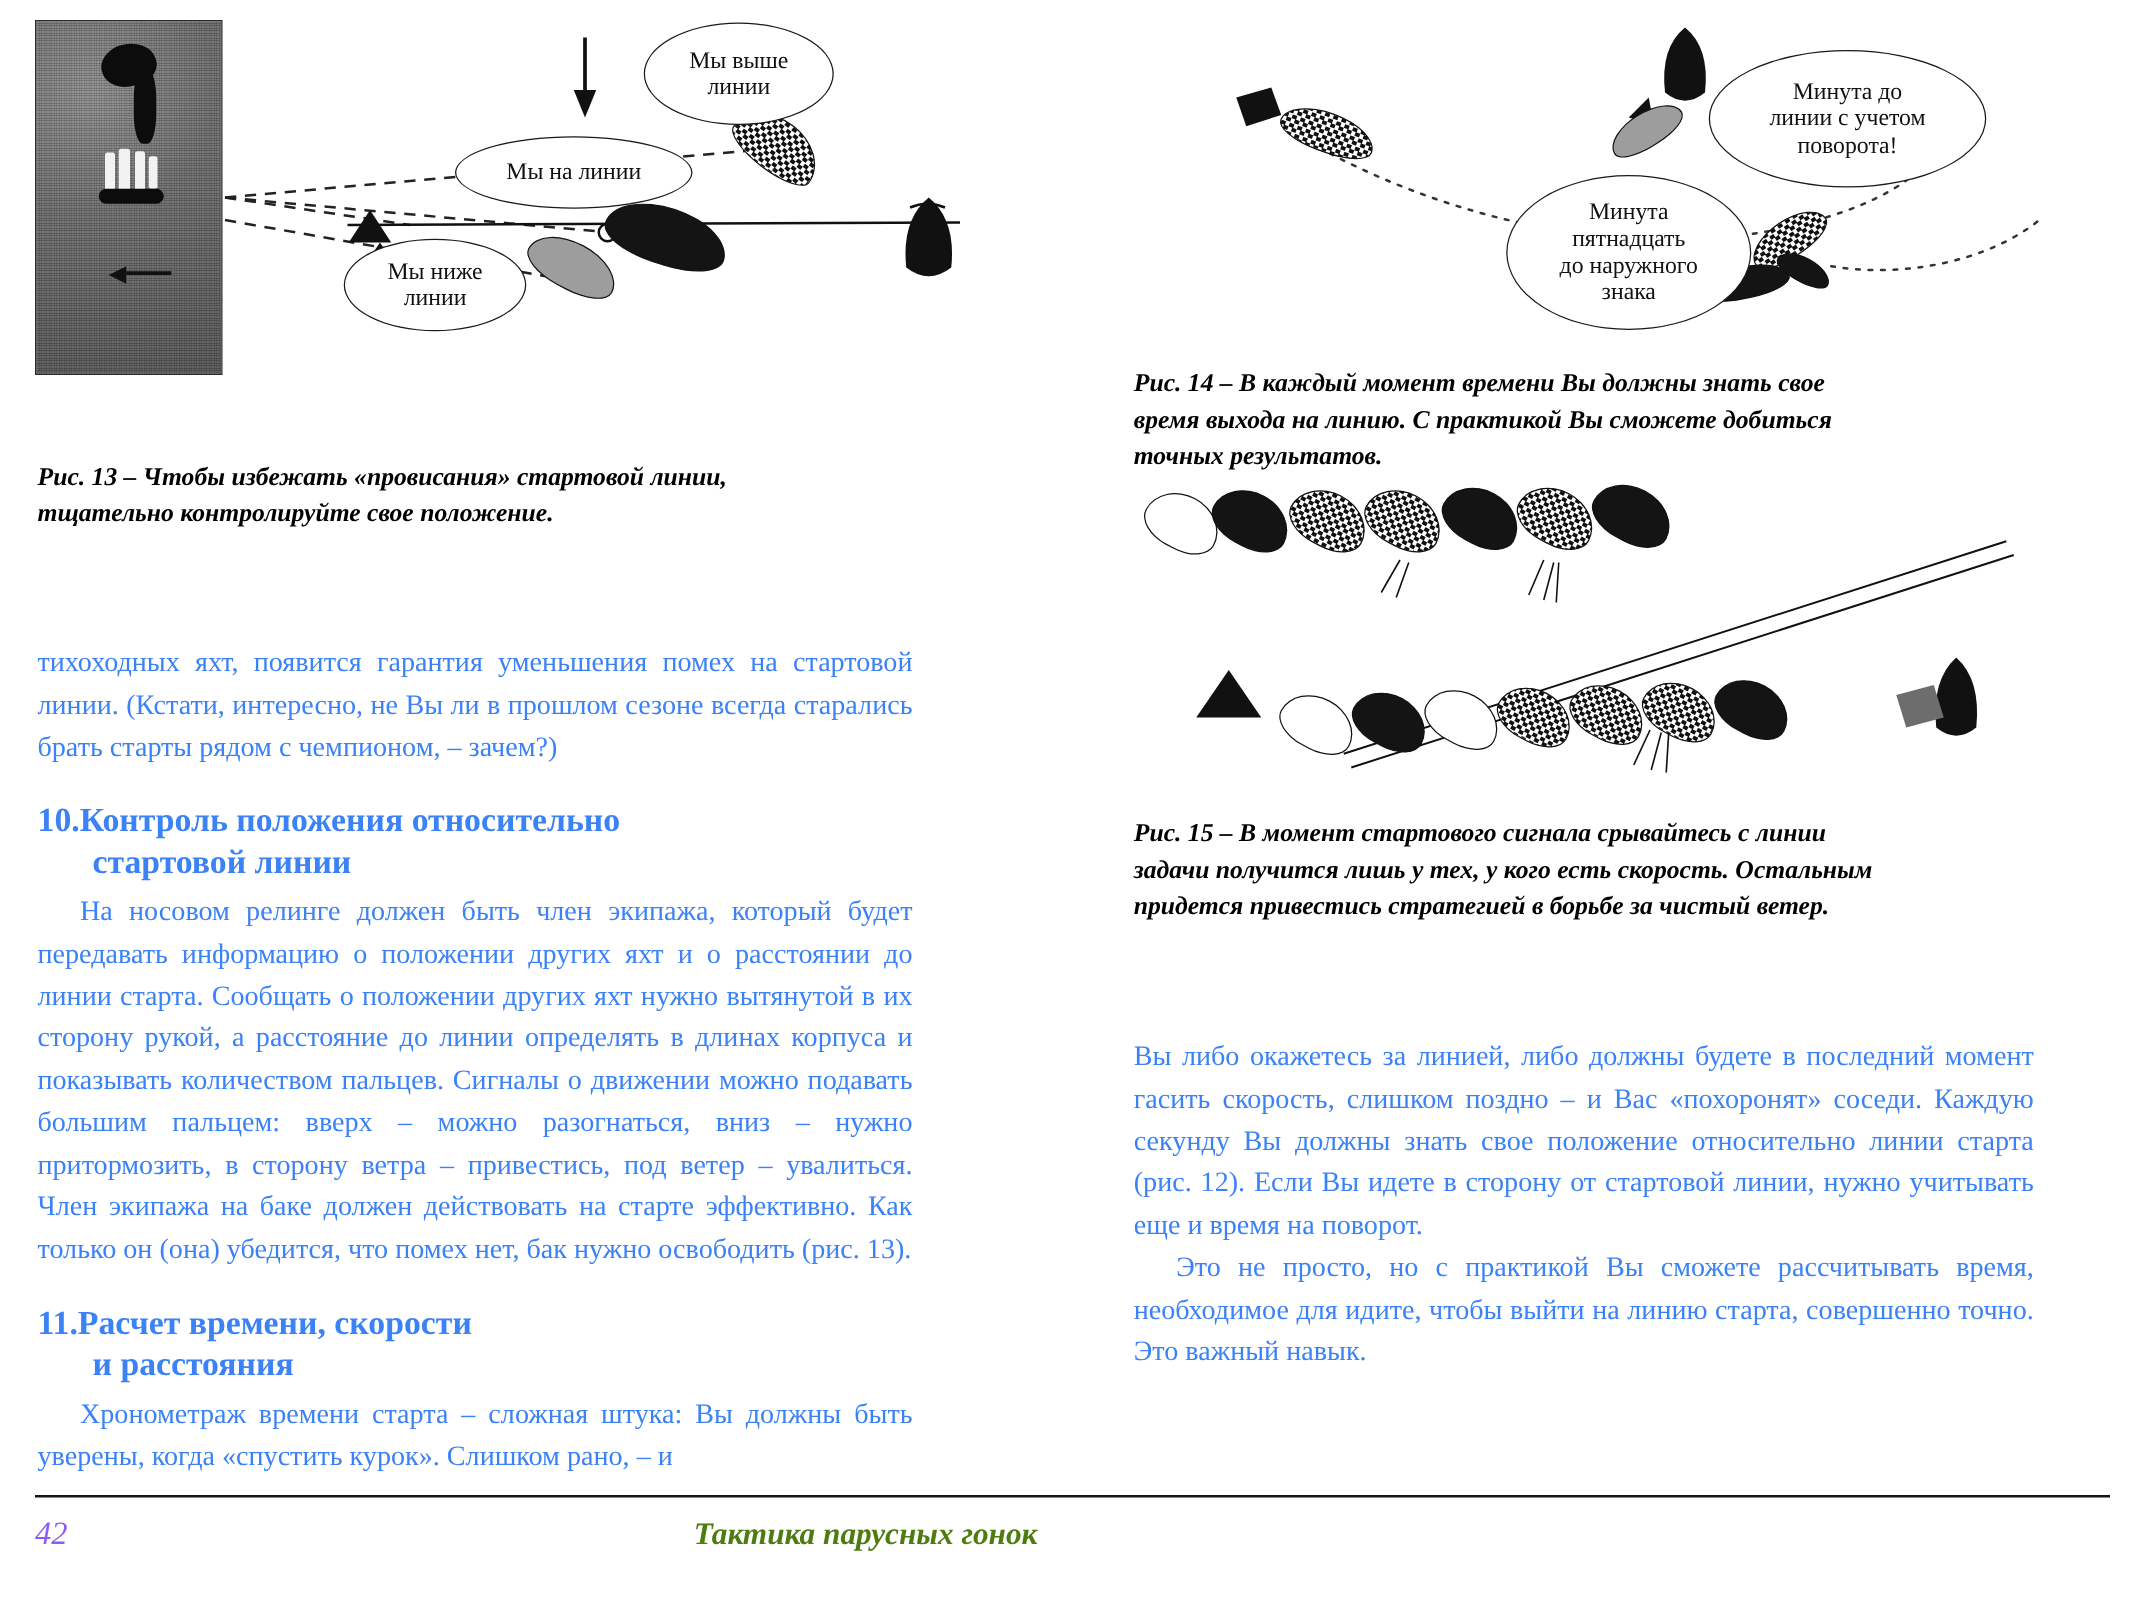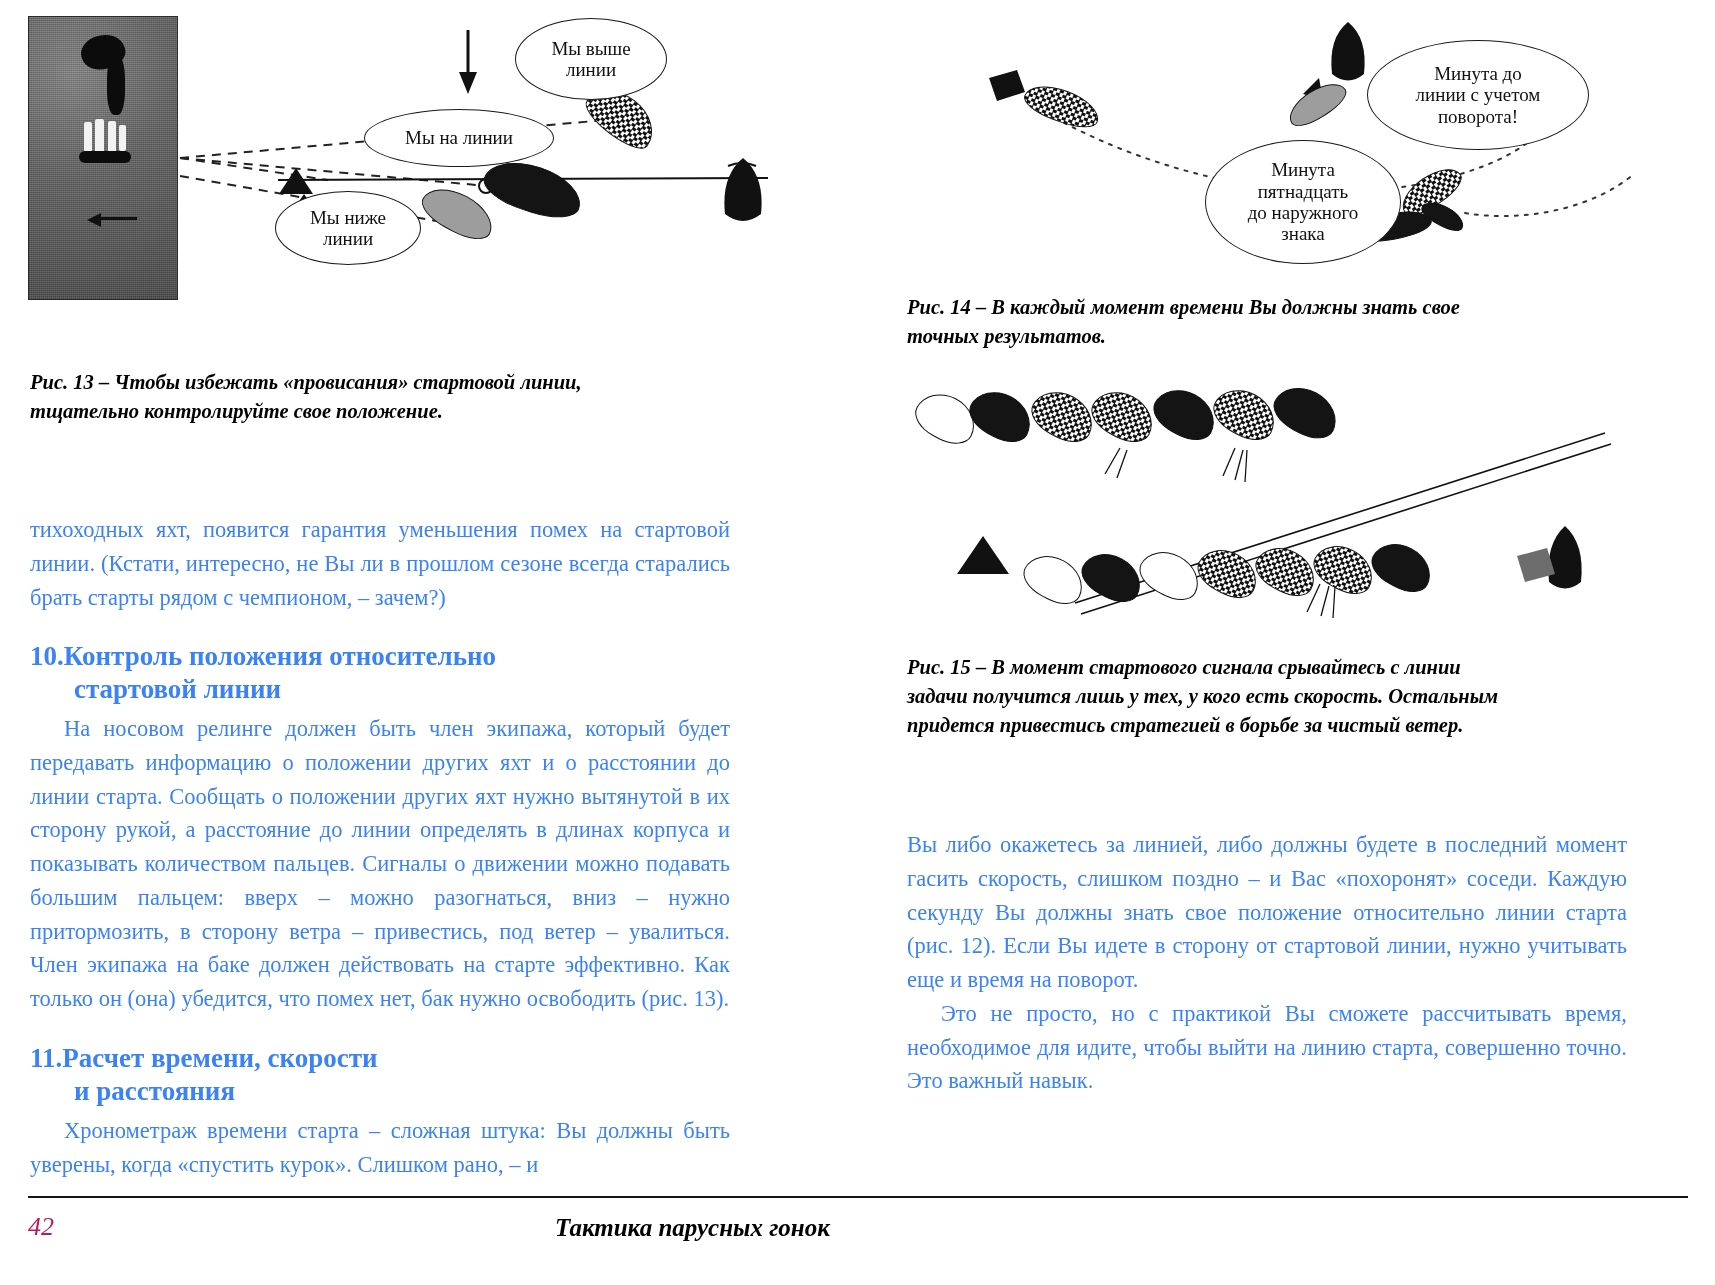--- a/index.html
+++ b/index.html
@@ -144,33 +144,33 @@
     height: 2px;
     background: #151515;
   }
   .folio {
     position: absolute;
     left: 28px;
     top: 1212px;
     font-family: "Liberation Serif", serif;
     font-style: italic;
     font-size: 26px;
-    color: #be185d;
+    color: #8b5cf6;
   }
   .runhead {
     position: absolute;
     left: 0;
     top: 1214px;
     width: 1385px;
     text-align: center;
     font-family: "Liberation Serif", serif;
     font-style: italic;
     font-weight: bold;
     font-size: 25px;
-    color: #000000;
+    color: #4d7c0f;
   }
 
   
   .boat {
     position: absolute;
     border-radius: 50% 50% 45% 45% / 60% 60% 40% 40%;
     border: 1.3px solid #111;
     box-sizing: border-box;
   }
   .boat.dark { background: #141414; }
@@ -304,20 +304,21 @@
           <span>Минута</span><br>
           <span>пятнадцать</span><br>
           <span>до наружного</span><br>
           <span>знака</span>
         </span>
       </div>
     </div>
 
     <div class="caption" style="position:absolute; left:2px; top:285px; width:720px;">
       <div>Рис. 14 – В каждый момент времени Вы должны знать свое</div>
+      <div>время выхода на линию. С практикой Вы сможете добиться</div>
       <div>точных результатов.</div>
     </div>
 
     <div style="position:absolute; left:0px; top:380px; width:790px; height:250px;">
       <svg class="figsvg" width="790" height="250" viewBox="0 0 790 250">
 
         <line x1="170" y1="215" x2="700" y2="45" stroke="#111" stroke-width="1.6"></line>
         <line x1="176" y1="226" x2="706" y2="56" stroke="#111" stroke-width="1.6"></line>
 
         <g stroke="#111" stroke-width="1.3">

